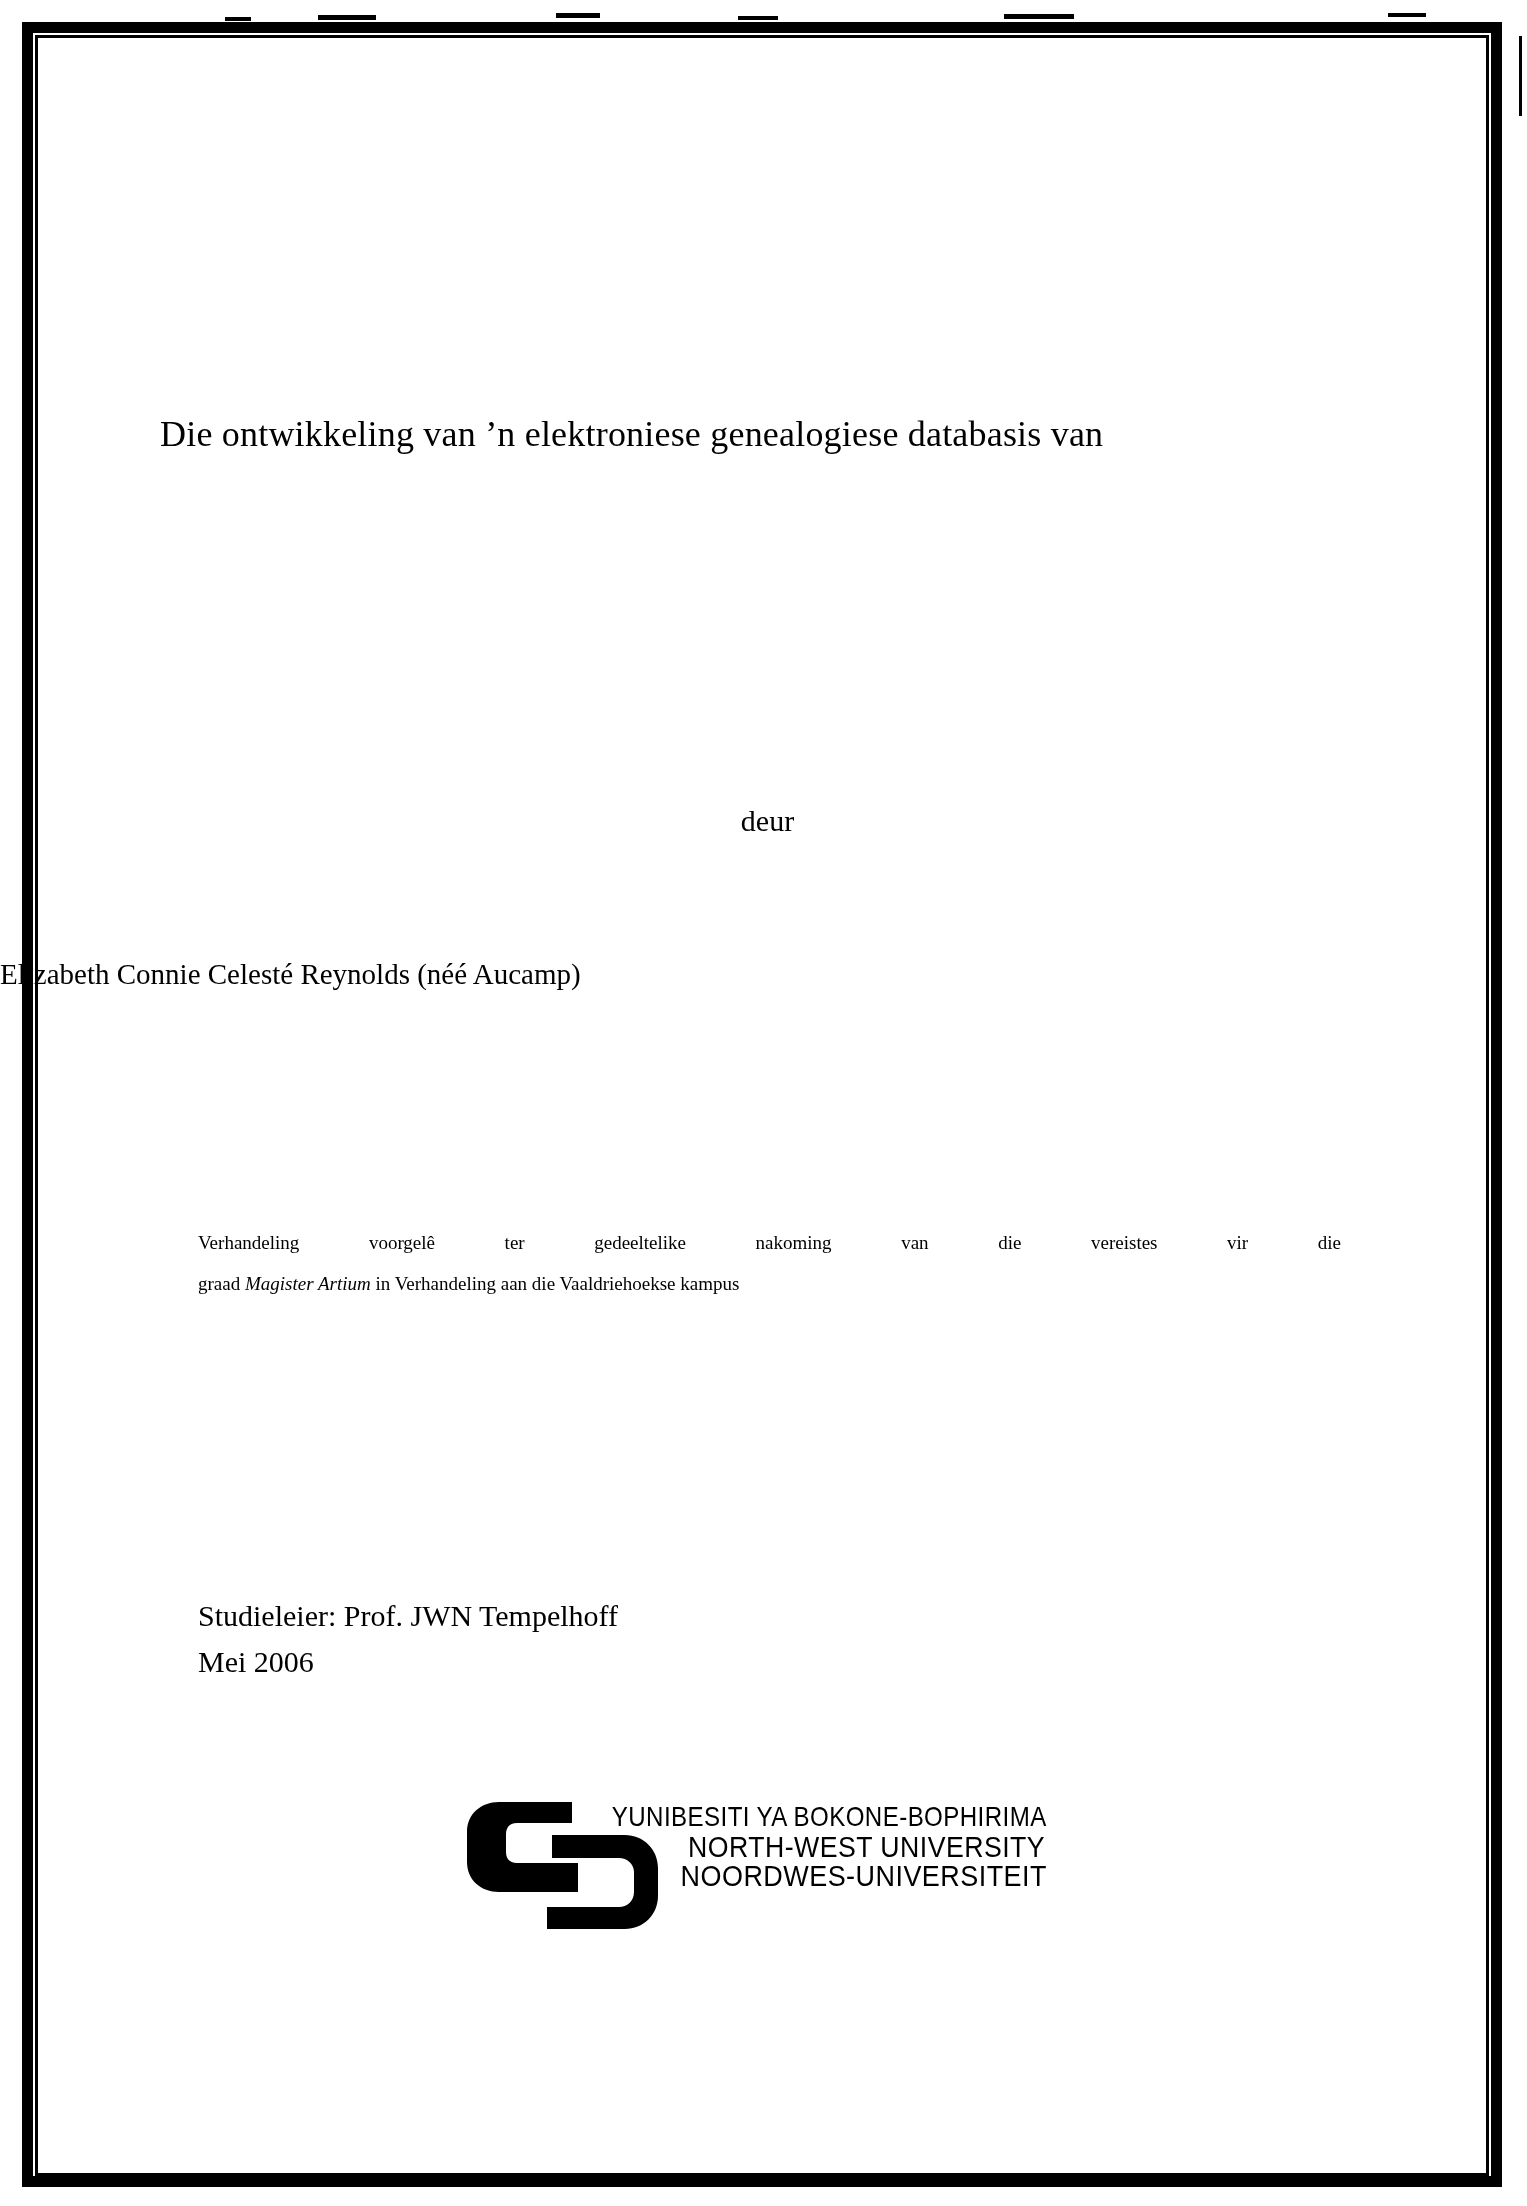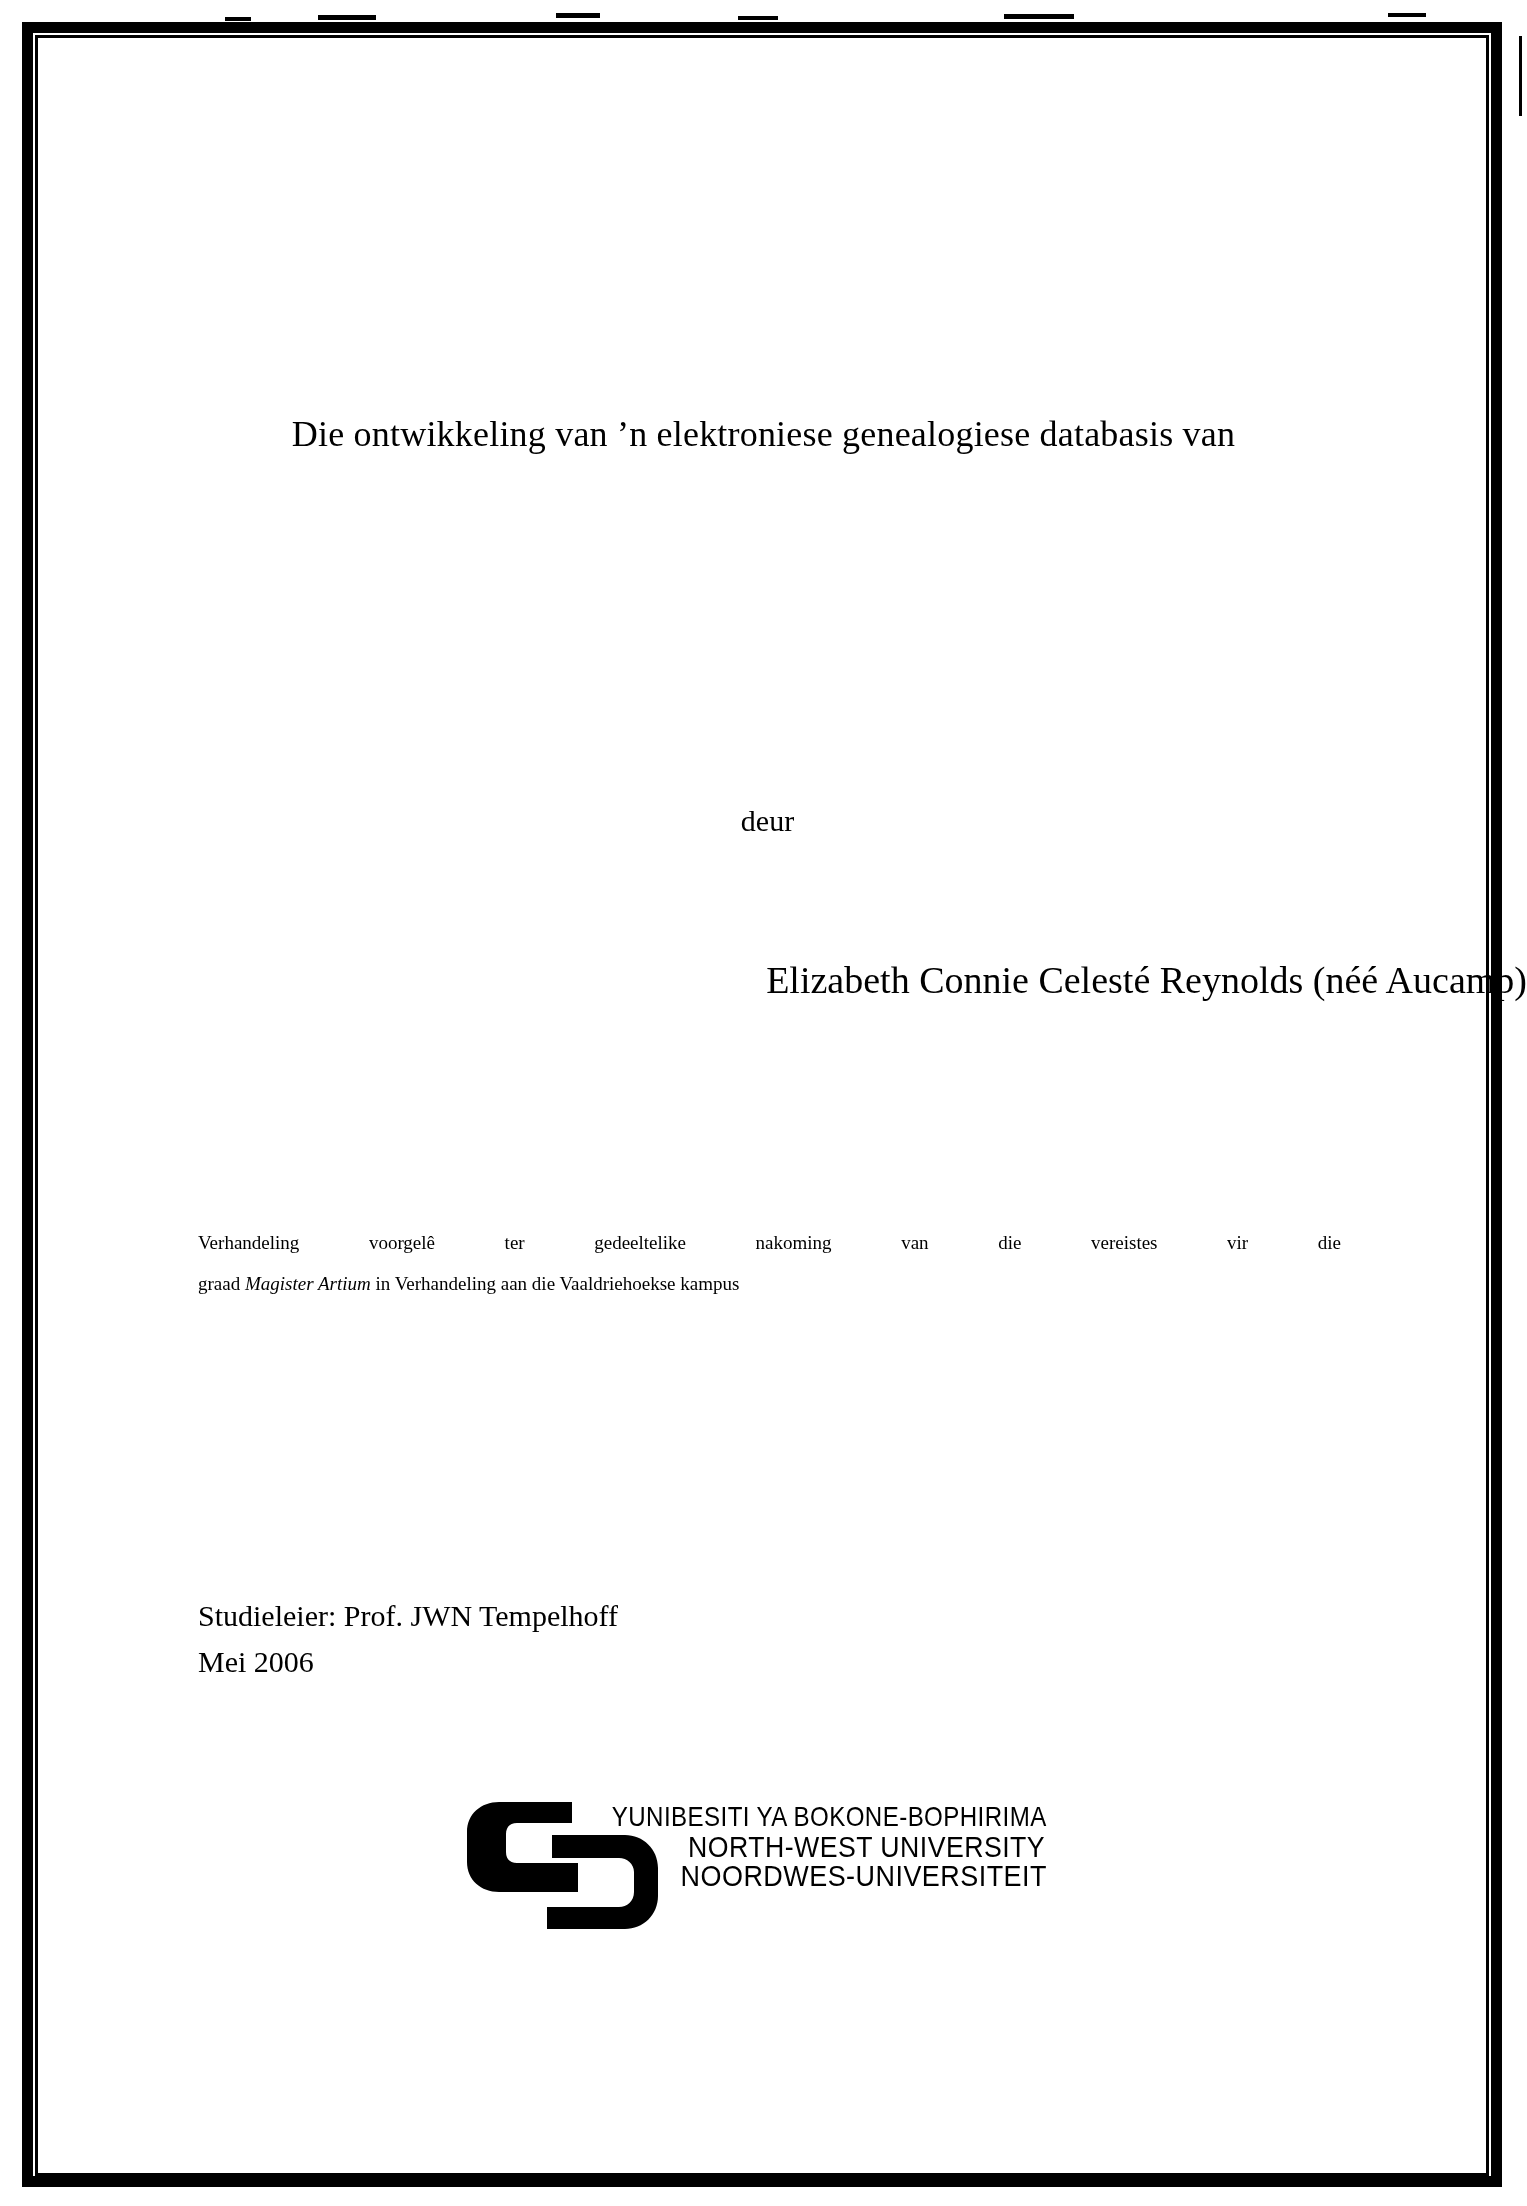--- a/index.html
+++ b/index.html
@@ -36,38 +36,38 @@
   .a4 { left: 738px; top: 16px; width: 40px; height: 4px; }
   .a5 { left: 1004px; top: 14px; width: 70px; height: 5px; }
   .a6 { left: 1388px; top: 13px; width: 38px; height: 4px; }
   .a7 { left: 1519px; top: 36px; width: 3px; height: 80px; }
 
   
   .title-block {
     position: absolute;
     left: 160px; right: 160px;
     top: 396px;
-    text-align: center;
+    text-align: left;
     font-size: 36px;
     line-height: 76px;
     letter-spacing: 0.2px;
   }
   .byline {
     position: absolute;
     left: 8px; right: 0;
     top: 804px;
     text-align: center;
     font-size: 30px;
   }
   .author-line {
     position: absolute;
     left: 0; right: 0;
     top: 958px;
-    text-align: right;
-    font-size: 38px;
+    text-align: left;
+    font-size: 29px;
   }
   .submission-block {
     position: absolute;
     left: 198px;
     top: 1222px;
     width: 1143px;
     font-size: 19px;
     line-height: 41px;
   }
   .submission-block .justified {

